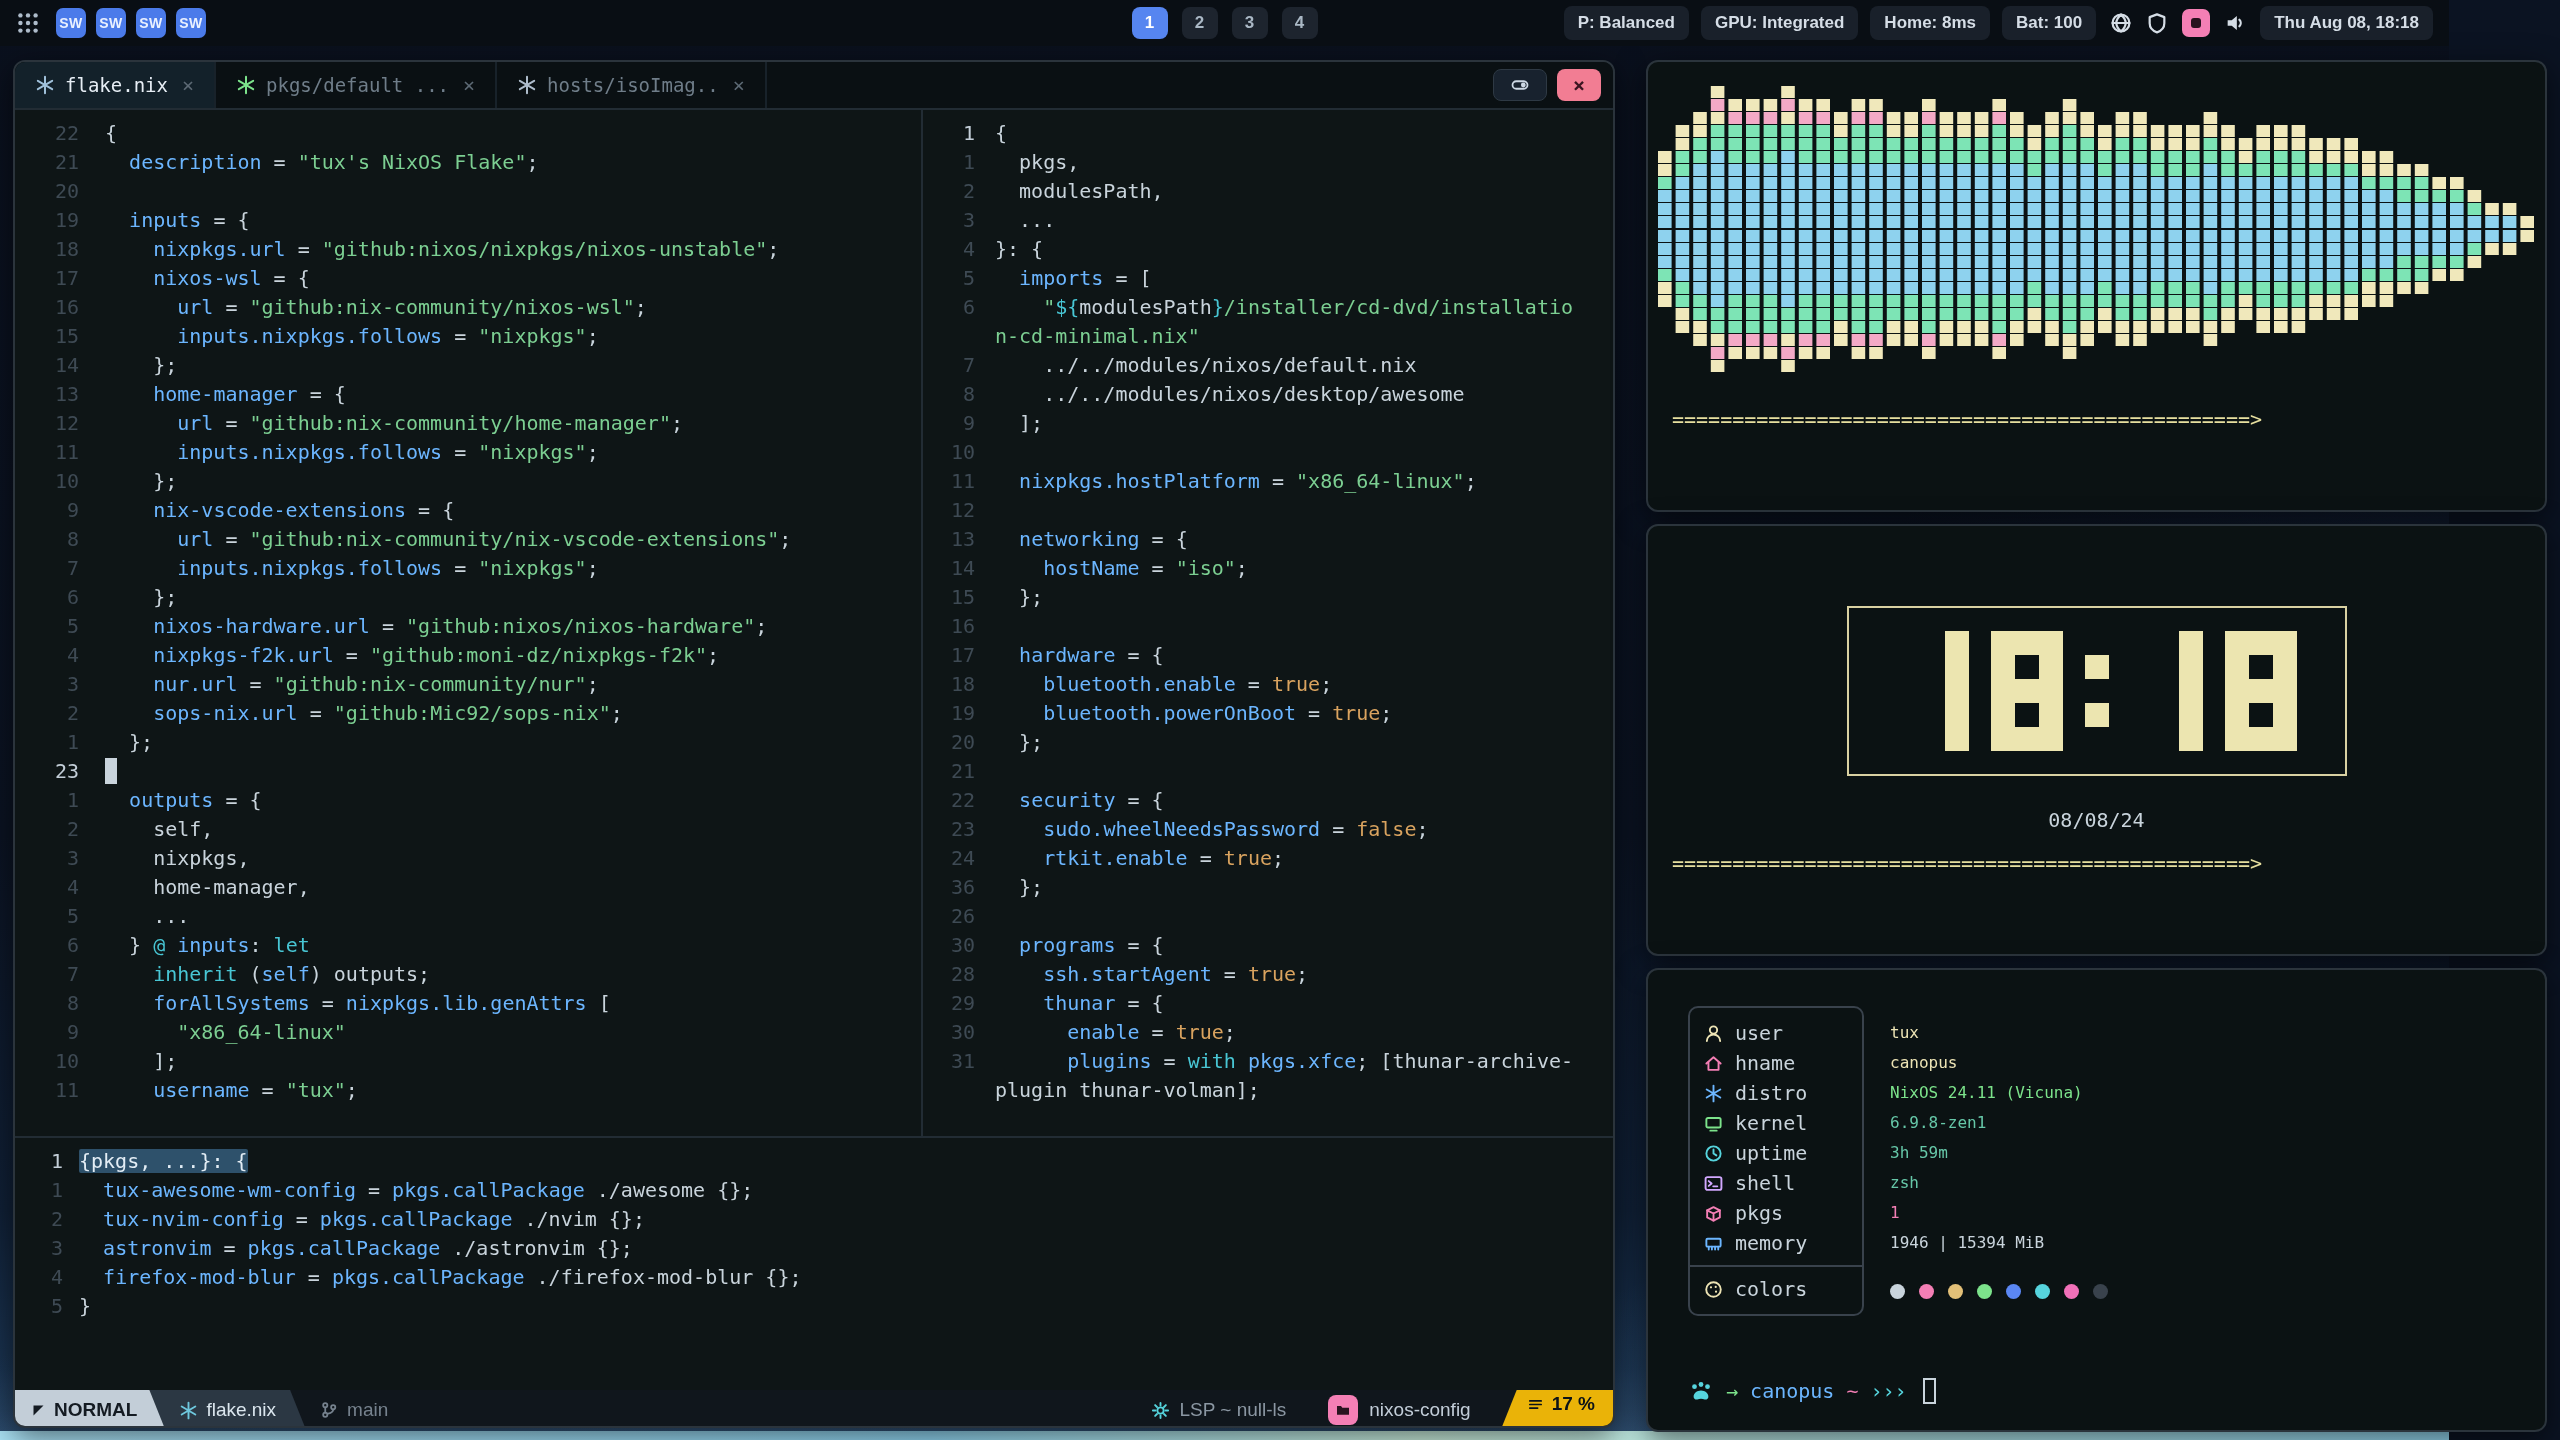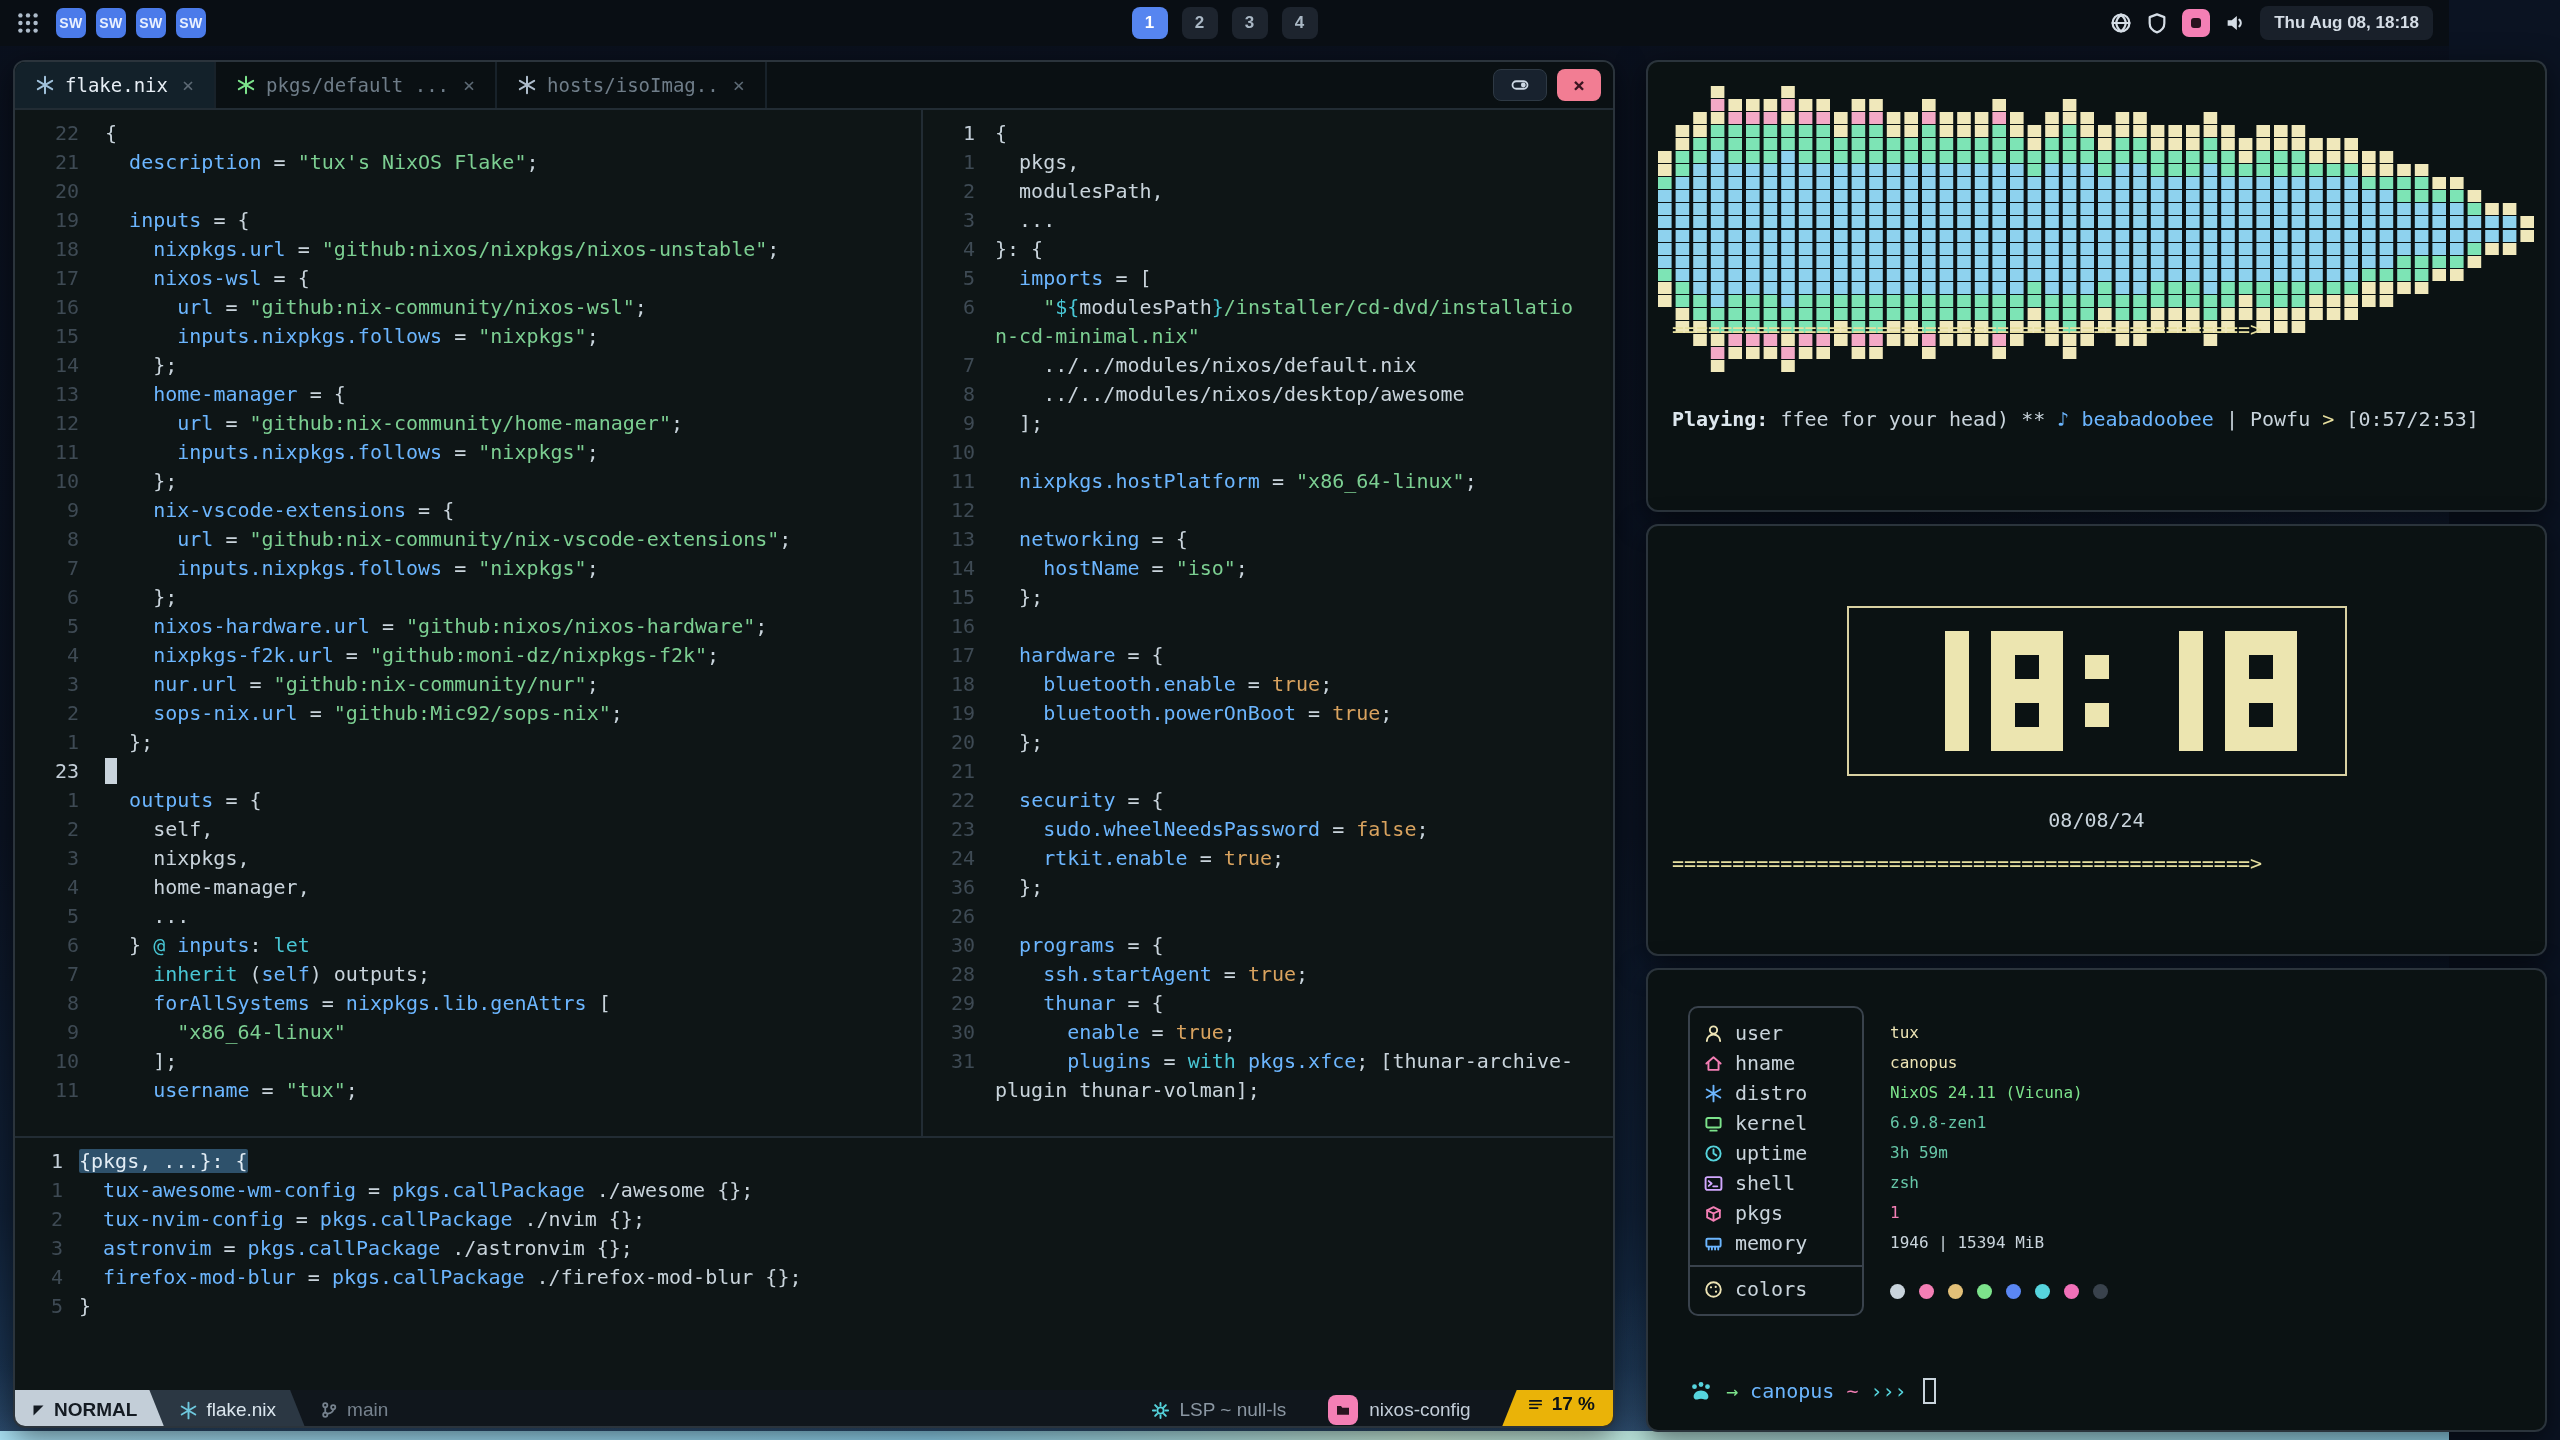--- a/index.html
+++ b/index.html
@@ -160,20 +160,26 @@
           <span class="sw-tag">SW</span>
         </div>
     </div>
     <div class="tb-center">
         <button class="ws-btn active">1</button>
         <button class="ws-btn">2</button>
         <button class="ws-btn">3</button>
         <button class="ws-btn">4</button>
       </div>
     <div class="tb-right">
+      <div class="tb-chips" style="display:flex;gap:12px;">
+          <div class="chip">P: Balanced</div>
+          <div class="chip">GPU: Integrated</div>
+          <div class="chip">Home: 8ms</div>
+          <div class="chip">Bat: 100</div>
+        </div>
       <span class="icon tbi">
           <svg viewBox="0 0 12 12" width="100%" height="100%" fill="none" stroke="currentColor" stroke-width="1.2" stroke-linecap="round" stroke-linejoin="round">
             <circle cx="6" cy="6" r="4.6"></circle>
             <path d="M1.4 6h9.2M6 1.4c-3.4 3-3.4 6.2 0 9.2M6 1.4c3.4 3 3.4 6.2 0 9.2"></path>
           </svg>
         </span>
       <span class="icon tbi">
           <svg viewBox="0 0 12 12" width="100%" height="100%" fill="none" stroke="currentColor" stroke-width="1.2" stroke-linecap="round" stroke-linejoin="round">
             <path d="M6 1.3 10 2.8v3.4c0 2.6-1.8 4.2-4 4.9-2.2-.7-4-2.3-4-4.9V2.8z"></path>
           </svg>
@@ -1164,21 +1170,20 @@
         <rect x="827.2" y="157" width="13.6" height="12" fill="#f0e8bb"></rect>
         <rect x="844.8000000000001" y="130" width="13.6" height="12" fill="#8ed2ee"></rect>
         <rect x="844.8000000000001" y="144" width="13.6" height="12" fill="#8ed2ee"></rect>
         <rect x="844.8000000000001" y="117" width="13.6" height="12" fill="#f0e8bb"></rect>
         <rect x="844.8000000000001" y="157" width="13.6" height="12" fill="#f0e8bb"></rect>
         <rect x="862.4000000000001" y="130" width="13.6" height="12" fill="#f0e8bb"></rect>
         <rect x="862.4000000000001" y="144" width="13.6" height="12" fill="#f0e8bb"></rect>
       </svg>
     <div class="term-footer">
       <div class="arrow-line">================================================&gt;</div>
-      <div class="playing-line" id="viz-playing"><span class="pt-fgb">Playing: </span><span class="pt-fg">ffee for your head) ** </span><span class="pt-blue">♪ beabadoobee</span><span class="pt-fg"> | Powfu </span><span class="pt-cream">&gt; </span><span class="pt-fg">[0:57/2:53]</span></div>
     </div>
   </section>
 
   <section id="clock-window" class="window">
     <div id="clock-box">
       <div id="clock-digits">
           <div class="digit">
             <div class="cell"></div>
             <div class="cell"></div>
             <div class="cell on"></div>

